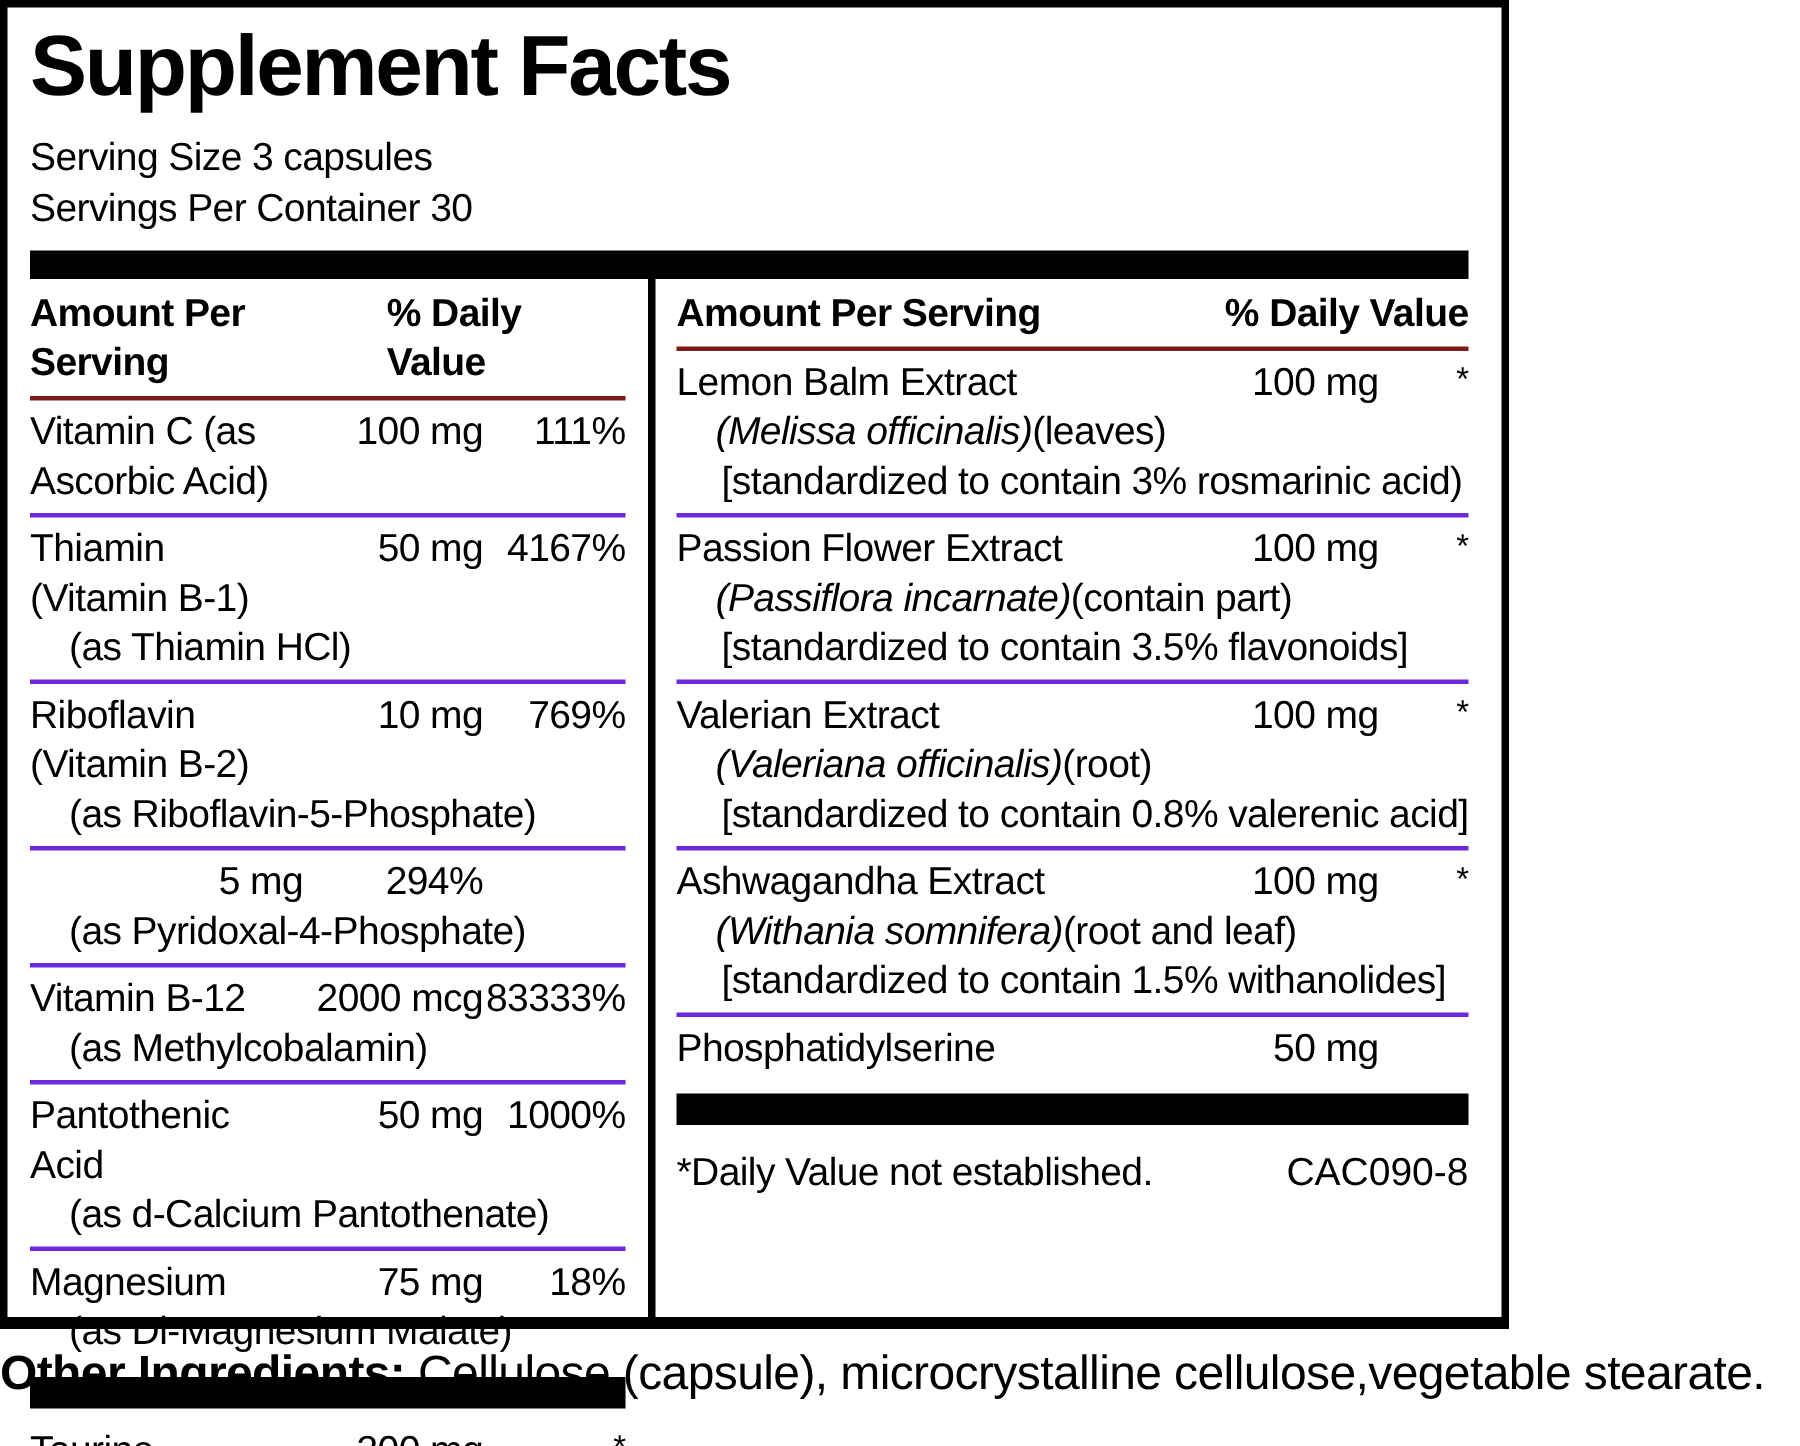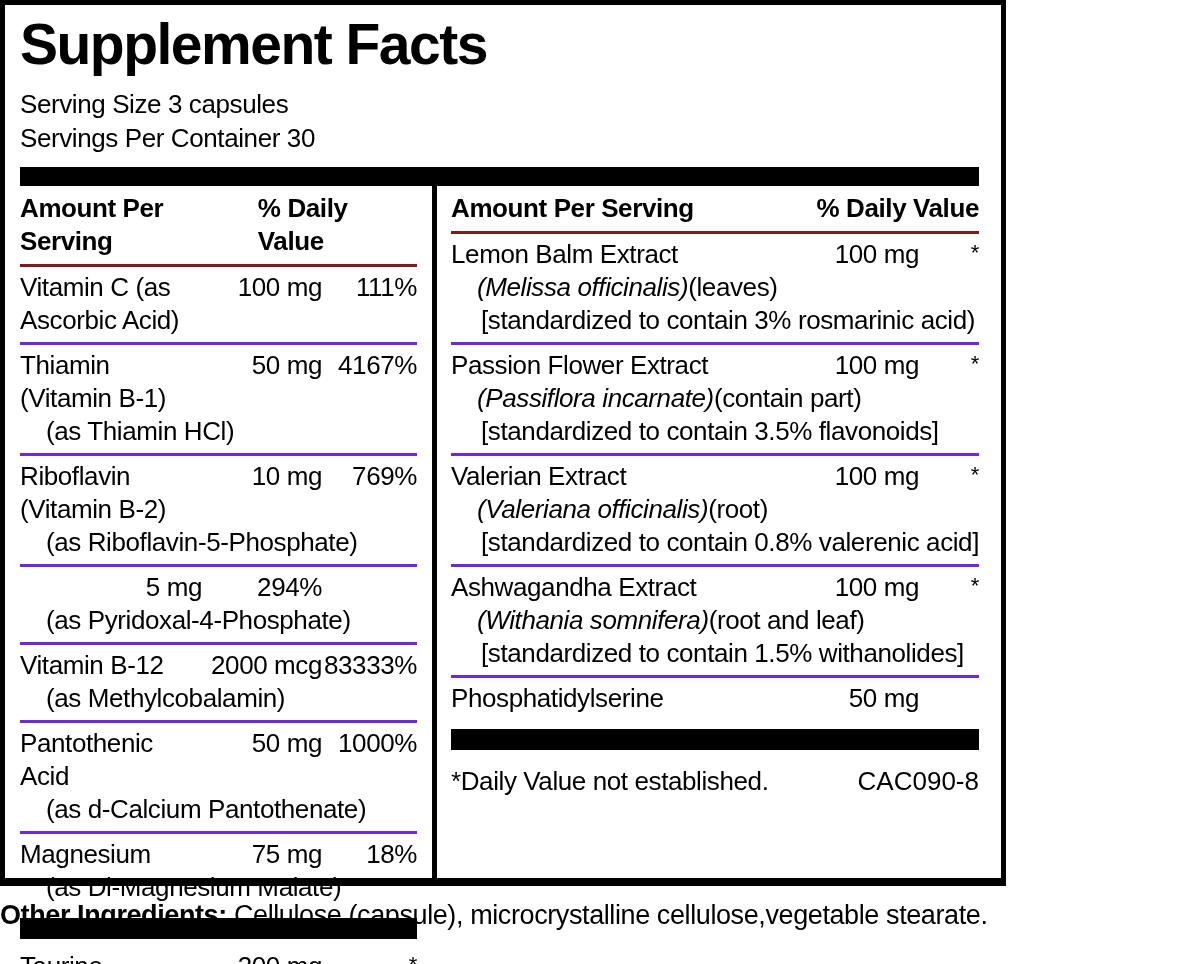--- a/index.html
+++ b/index.html
@@ -57,21 +57,21 @@
   .mid-bar { height: 21px; background: #000; margin: 9px 0 7px; flex: none; }
   .rows2 .row { border-bottom-width: 2px; }
   .rows2 .row:last-child { border-bottom: none; }
   .footnote-row {
     display: flex; justify-content: space-between; align-items: baseline;
     font-size: 26px; line-height: 33px; padding-top: 8px;
   }
   .product-code { color: #000000; letter-spacing: 0; }
   .other-ingredients {
     position: absolute; left: 0; top: 898px; width: 1200px;
-    font-size: 27px; line-height: 34px;
+    font-size: 32px; line-height: 34px;
   }
   .other-ingredients .oi-label { font-weight: bold; }
 </style>
 </head>
 <body>
 
 <div class="label-box">
   <div class="title">Supplement Facts</div>
 
   <div class="serving-block">

